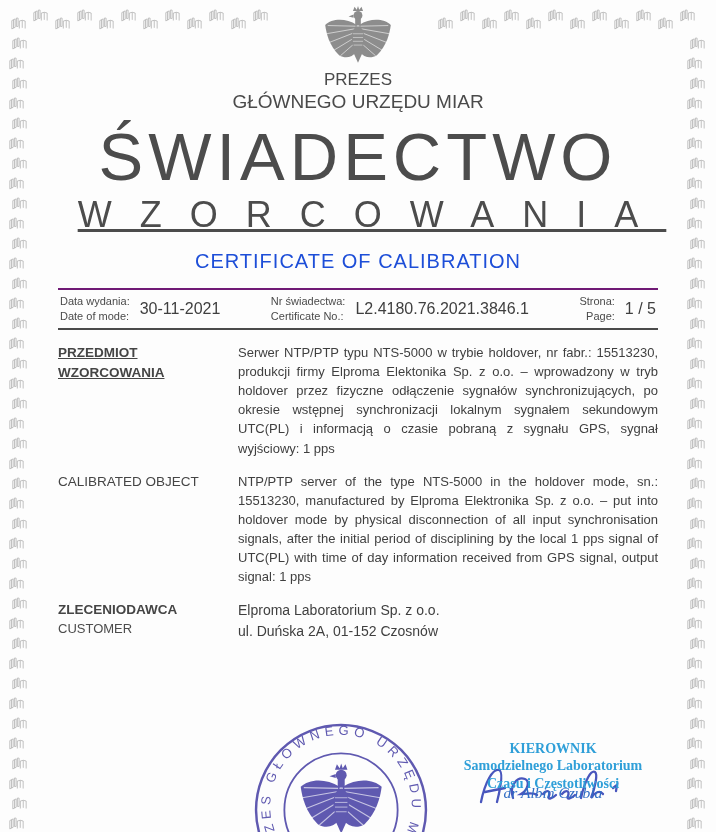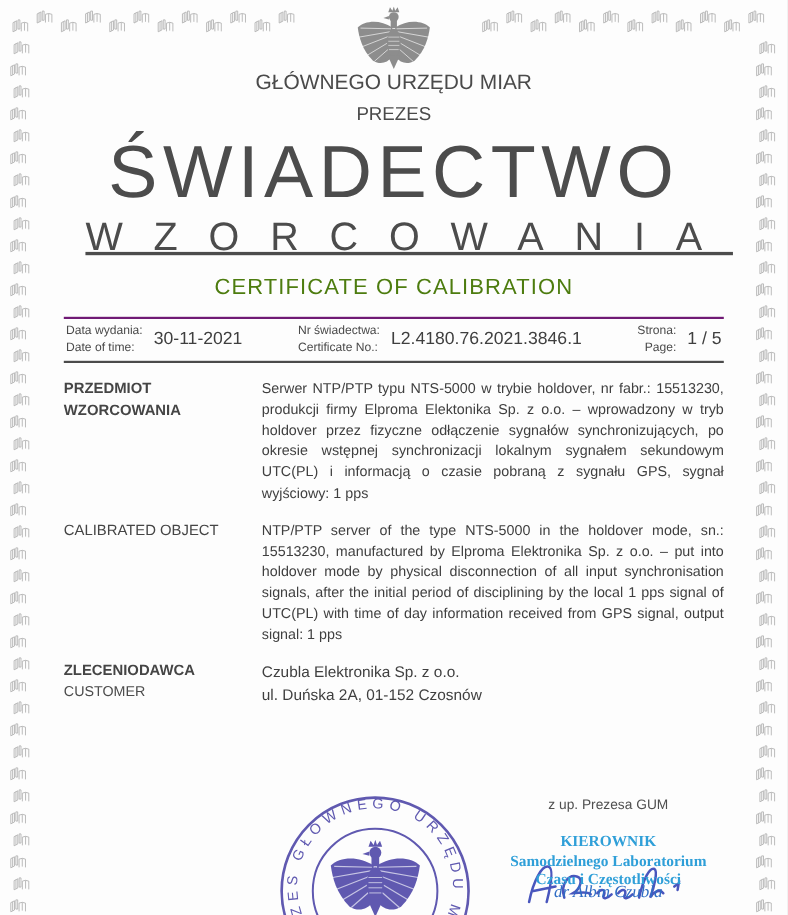--- a/index.html
+++ b/index.html
@@ -26,21 +26,21 @@
   .issuer-2{font-size:19px;}
   .title-pl{
     text-align:center;font-size:67px;letter-spacing:5px;line-height:1.02;
     color:#4c4c4c;margin-top:9px;white-space:nowrap;
   }
   .subtitle-pl{
     text-align:center;font-size:36px;letter-spacing:28px;padding-left:28px;
     color:#4c4c4c;margin-top:3px;white-space:nowrap;text-decoration:underline;
   }
   .title-en{
-    text-align:center;font-size:20px;letter-spacing:1px;color:#4d7c0f;margin-top:14px;
+    text-align:center;font-size:20px;letter-spacing:1px;color:#1d4ed8;margin-top:14px;
   }
   
   .meta{
     margin:15px 58px 0;border-top:2px solid #701a75;border-bottom:2px solid #4b4b4b;
     padding:4px 2px;display:flex;justify-content:space-between;align-items:center;
   }
   .meta-pair{display:flex;align-items:center;gap:10px;}
   .meta-labels{font-size:11px;line-height:1.35;color:#4a4a4a;}
   .meta-labels.right{text-align:right;}
   .meta-value{font-size:16px;color:#3f3f3f;}
@@ -438,31 +438,31 @@
           <use href="#gum-glyph"></use>
         </svg></span>
       <span class="bglyph"><svg viewBox="0 0 20 18" width="17" height="15">
           <use href="#gum-glyph"></use>
         </svg></span>
     </div>
 
   <svg class="eagle-top" viewBox="0 0 120 92">
       <use href="#eagle"></use>
     </svg>
+  <div class="issuer issuer-1">PREZES</div>
   <div class="issuer issuer-2">GŁÓWNEGO URZĘDU MIAR</div>
-  <div class="issuer issuer-1">PREZES</div>
   <div class="title-pl">ŚWIADECTWO</div>
   <div class="subtitle-pl">WZORCOWANIA</div>
   <div class="title-en">CERTIFICATE OF CALIBRATION</div>
 
   <div class="meta">
     <div class="meta-pair">
       <div class="meta-labels">
         <div>Data wydania:</div>
-        <div>Date of time:</div>
+        <div>Date of mode:</div>
       </div>
       <div class="meta-value">30-11-2021</div>
     </div>
     <div class="meta-pair">
       <div class="meta-labels">
         <div>Nr świadectwa:</div>
         <div>Certificate No.:</div>
       </div>
       <div class="meta-value">L2.4180.76.2021.3846.1</div>
     </div>
@@ -470,34 +470,34 @@
       <div class="meta-labels right">
         <div>Strona:</div>
         <div>Page:</div>
       </div>
       <div class="meta-value">1 / 5</div>
     </div>
   </div>
 
   <div class="sections">
     <div class="sec-row">
-      <div class="sec-label b" style="font-weight:bold;width:160px;flex:0 0 180px;">PRZEDMIOT WZORCOWANIA</div>
+      <div class="sec-label b" style="font-weight:bold;width:160px;flex:0 0 180px;text-decoration:underline;">PRZEDMIOT WZORCOWANIA</div>
       <div class="sec-body">Serwer NTP/PTP typu NTS-5000 w trybie holdover, nr fabr.: 15513230, produkcji firmy Elproma Elektonika Sp. z o.o. – wprowadzony w tryb holdover przez fizyczne odłączenie sygnałów synchronizujących, po okresie wstępnej synchronizacji lokalnym sygnałem sekundowym UTC(PL) i informacją o czasie pobraną z sygnału GPS, sygnał wyjściowy: 1 pps</div>
     </div>
     <div class="sec-row">
       <div class="sec-label r">CALIBRATED OBJECT</div>
       <div class="sec-body">NTP/PTP server of the type NTS-5000 in the holdover mode, sn.: 15513230, manufactured by Elproma Elektronika Sp. z o.o. – put into holdover mode by physical disconnection of all input synchronisation signals, after the initial period of disciplining by the local 1 pps signal of UTC(PL) with time of day information received from GPS signal, output signal: 1 pps</div>
     </div>
     <div class="sec-row customer">
       <div class="sec-label">
         <div class="b">ZLECENIODAWCA</div>
         <div class="r">CUSTOMER</div>
       </div>
       <div class="sec-body customer-body">
-        <div>Czubla Elektronika Sp. z o.o.</div>
+        <div>Elproma Laboratorium Sp. z o.o.</div>
         <div>ul. Duńska 2A, 01-152 Czosnów</div>
       </div>
     </div>
   </div>
 
   <div class="sig-area">
     <svg class="stamp" viewBox="0 0 176 176">
       <g color="#4a43a6">
         <circle cx="88" cy="88" r="84" fill="none" stroke="#4a43a6" stroke-width="2.4"></circle>
         <circle cx="88" cy="88" r="56" fill="none" stroke="#4a43a6" stroke-width="1.8"></circle>
@@ -506,21 +506,20 @@
           <textPath href="#stamp-arc" startOffset="50%" text-anchor="middle">PREZES GŁÓWNEGO URZĘDU MIAR</textPath>
         </text>
         <text x="88" y="158" font-size="13" fill="#4a43a6" text-anchor="middle">✶</text>
         <g transform="translate(42,42) scale(0.77)">
           <use href="#eagle"></use>
         </g>
       </g>
     </svg>
     <div class="sig-block">
       <div class="behalf">
-        <div>z up. Prezesa GUM</div>
       </div>
       <div class="role">
         <div>KIEROWNIK</div>
         <div>Samodzielnego Laboratorium</div>
         <div>Czasu i Częstotliwości</div>
       </div>
       <div class="sig-wrap">
         <svg class="sig-scribble" viewBox="0 0 168 58">
           <g fill="none" stroke="currentColor" stroke-width="2.3" stroke-linecap="round">
             <path d="M14 44 C18 24 26 10 32 12 C37 14 33 32 30 44 M18 34 L38 30"></path>

